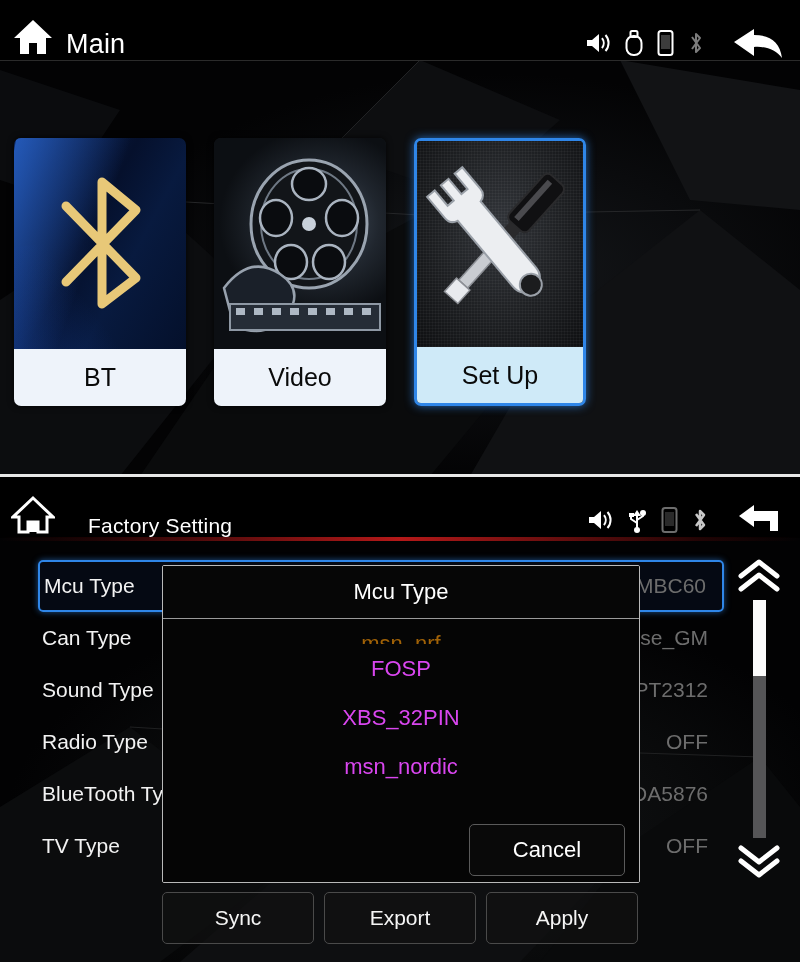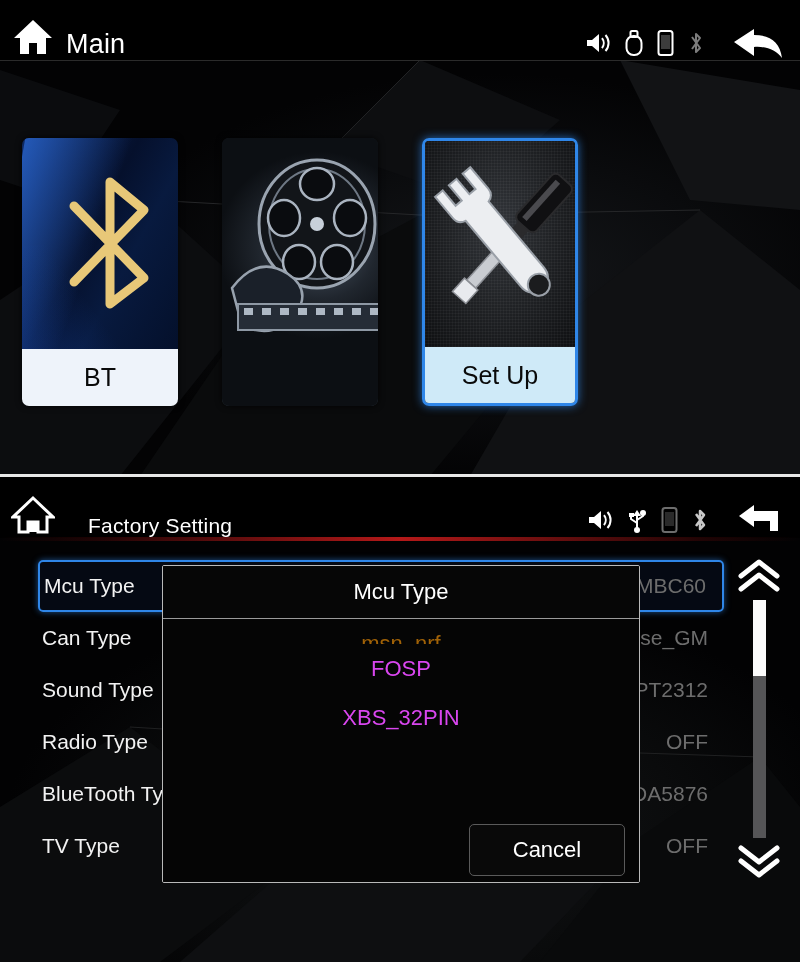--- a/index.html
+++ b/index.html
@@ -36,21 +36,21 @@
 
   .redline {
     position: absolute; left: 0; top: 60px; width: 800px; height: 4px;
     background: linear-gradient(90deg, rgba(0,0,0,0) 0%, rgba(120,10,10,.25) 12%, rgba(190,26,26,.95) 50%, rgba(120,10,10,.25) 88%, rgba(0,0,0,0) 100%);
   }
 
   
   .tiles { position: absolute; left: 0; top: 138px; width: 800px; height: 268px; display: flex; }
   .tile-wrap { width: 200px; display: flex; justify-content: center; }
   .tile {
-    width: 156px; height: 268px; border-radius: 7px; overflow: hidden;
+    width: 172px; height: 268px; border-radius: 7px; overflow: hidden;
     display: flex; flex-direction: column; position: relative;
     box-shadow: 0 0 6px rgba(0,0,0,.85);
   }
   .tile.selected {
     border: 3px solid #2f86e8; box-shadow: 0 0 10px rgba(47,134,232,.75);
   }
   .tile-art { flex: 1 1 auto; position: relative; overflow: hidden; }
   .tile-label {
     height: 58px; display: flex; align-items: center; justify-content: center;
     color: #0a0a0a; font-size: 25px; background: #eef3fa;
@@ -252,20 +252,21 @@
                   <rect x="40" y="170" width="9" height="7"></rect>
                 <rect x="58" y="170" width="9" height="7"></rect>
                   <rect x="76" y="170" width="9" height="7"></rect>
                 <rect x="94" y="170" width="9" height="7"></rect>
                   <rect x="112" y="170" width="9" height="7"></rect>
                 <rect x="130" y="170" width="9" height="7"></rect>
                   <rect x="148" y="170" width="9" height="7"></rect>
               </g>
             </svg>
           </div>
+          <div class="tile-label">Video</div>
         </div>
       </div>
 
 
       <div class="tile-wrap">
         <div class="tile selected">
           <div class="tile-art art-setup">
             <svg width="170" height="200" viewBox="0 0 170 200">
               <g transform="rotate(42 85 100)">
                 <rect x="72" y="18" width="26" height="62" rx="6" fill="#101012" stroke="#2a2a2c" stroke-width="2"></rect>
@@ -387,28 +388,34 @@
       <div class="sb-thumb"></div>
     </div>
     <div class="sb-down">
       <svg width="46" height="34" viewBox="0 0 46 34">
         <path d="M5 4 L23 18 L41 4" stroke="#ffffff" stroke-width="5" fill="none" stroke-linecap="round" stroke-linejoin="round"></path>
         <path d="M5 17 L23 31 L41 17" stroke="#ffffff" stroke-width="5" fill="none" stroke-linecap="round" stroke-linejoin="round"></path>
       </svg>
     </div>
   </div>
 
+  <div class="btn-row">
+    <div class="btn">Sync</div>
+    <div class="btn">Export</div>
+    <div class="btn">Apply</div>
+  </div>
 
   <div class="modal">
     <div class="modal-title">Mcu Type</div>
     <div class="modal-list">
       <div class="mitem clipped">
         <span>msn_nrf</span>
       </div>
       <div class="mitem">FOSP</div>
       <div class="mitem">XBS_32PIN</div>
+      <div class="mitem">msn_nordic</div>
     </div>
     <div class="modal-foot">
       <div class="cancel-btn">Cancel</div>
     </div>
   </div>
 
 </div>
 
 </body></html>

